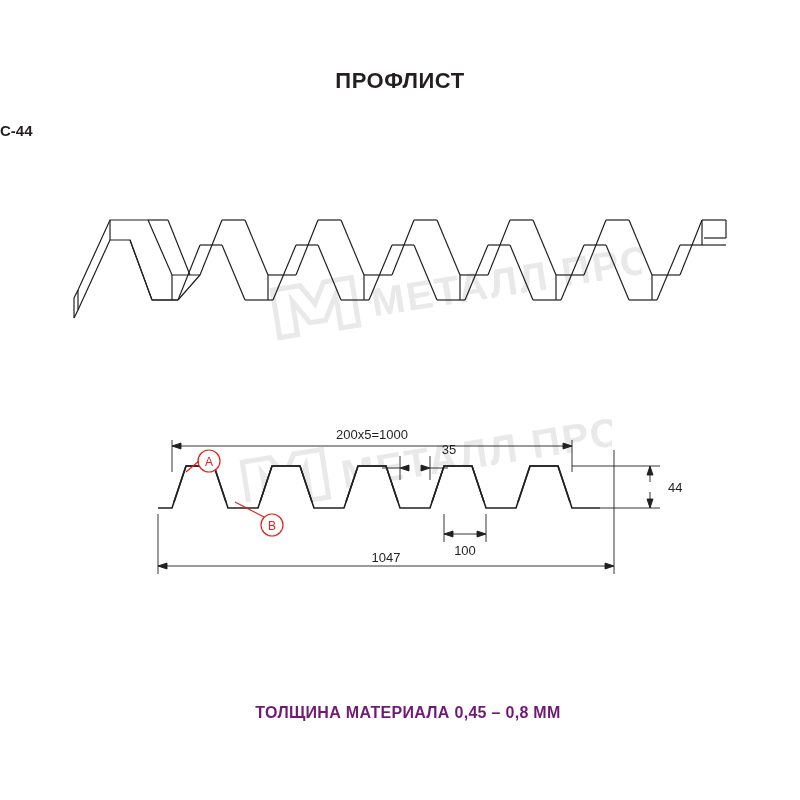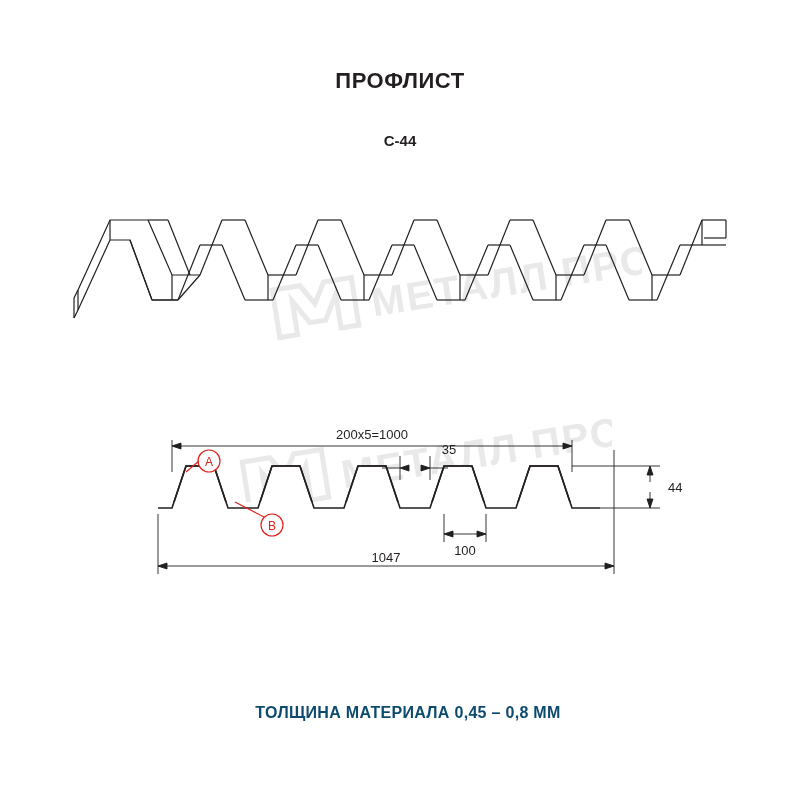--- a/index.html
+++ b/index.html
@@ -25,38 +25,37 @@
     left: 0;
     right: 0;
     text-align: center;
     font-size: 22px;
     font-weight: bold;
     letter-spacing: 0.5px;
     color: #231f20;
   }
   .subtitle {
     position: absolute;
-    top: 132px;
+    top: 122px;
     left: 0;
     right: 0;
-    text-align: center;
     font-size: 15px;
     font-weight: bold;
     color: #231f20;
   }
   .footer {
     position: absolute;
     top: 704px;
     left: 16px;
     right: 0;
     text-align: center;
     font-size: 16px;
     font-weight: bold;
     letter-spacing: 0.3px;
-    color: #0c4a6e;
+    color: #701a75;
   }
   .figure {
     position: absolute;
     top: 150px;
     left: 0;
     width: 800px;
     height: 560px;
   }
   svg { display: block; }
   .wm {

